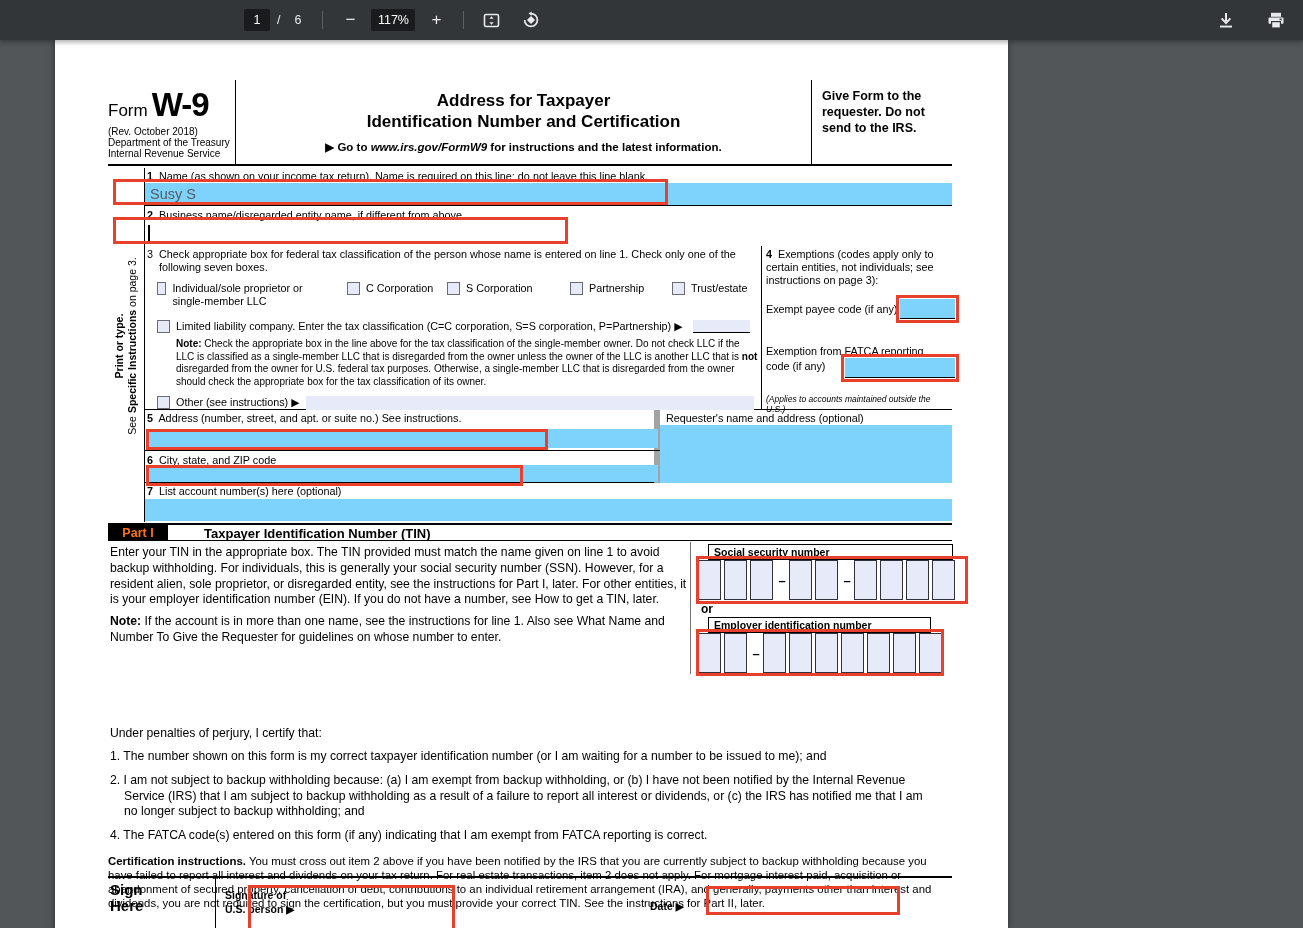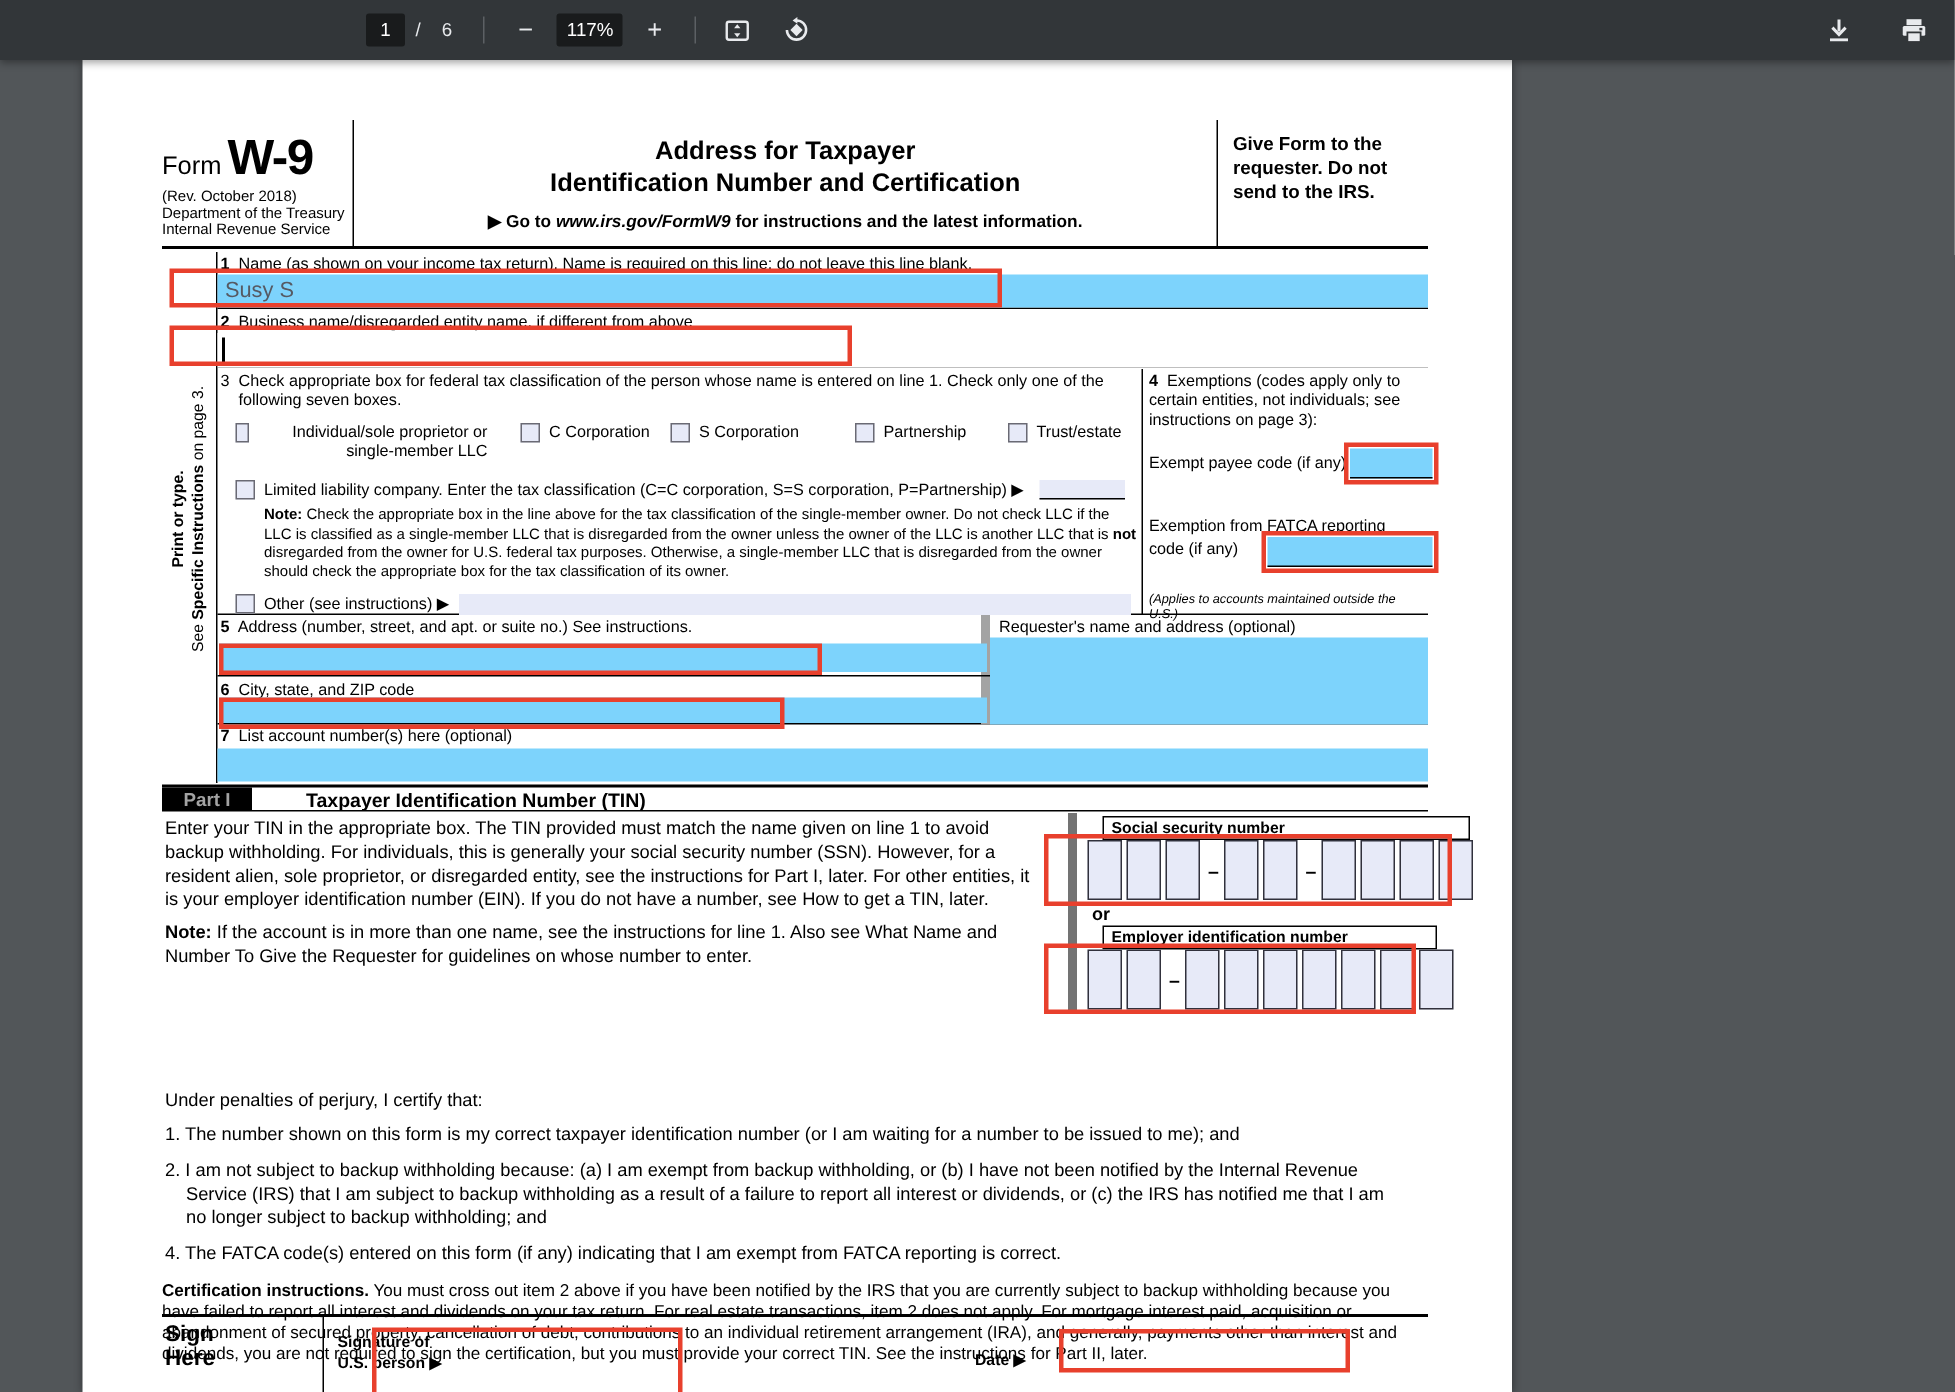--- a/index.html
+++ b/index.html
@@ -55,21 +55,21 @@
   .input2 { position:relative; margin-top:1px; height:23px; background:#fff; }
   .caret { position:absolute; left:3px; top:3px; width:1.5px; height:17px; background:#000; }
 
   .row34 { left:90px; top:206px; width:807px; height:164px; border-bottom:1px solid #000; }
   .c34l { position:absolute; left:0; top:0; width:617px; height:164px; border-right:1px solid #000; }
   .c34r { position:absolute; left:617px; top:0; width:190px; height:164px; }
   .lab3 { position:absolute; left:2px; top:2px; width:610px; font-size:10.8px; line-height:13px; }
   .lab3 .txt { display:block; padding-left:12px; text-indent:-12px; }
   .cb { display:inline-block; width:13px; height:13px; background:#e7eaf8; border:1px solid #6a6a74; vertical-align:-2px; }
   .cbitem { position:absolute; display:flex; gap:6px; font-size:10.8px; line-height:12.5px; }
-  .cbrow { position:absolute; left:0; top:36px; width:617px; height:36px;text-align:right; }
+  .cbrow { position:absolute; left:0; top:36px; width:617px; height:36px; }
   .llcrow { position:absolute; left:12px; top:74px; width:600px; font-size:10.8px; white-space:nowrap; display:flex; gap:6px; }
   .llcfield { display:inline-block; width:57px; height:13px; background:#e7eaf8; border-bottom:1px solid #000; margin-left:4px; }
   .note3 { position:absolute; left:31px; top:92px; width:584px; font-size:10px; line-height:12.6px; }
   .otherrow { position:absolute; left:12px; top:150px; width:600px; font-size:10.8px; display:flex; gap:6px; }
   .otherfield { flex:1; height:14px; background:#e7eaf8; margin-right:3px; }
 
   .lab4 { position:absolute; left:4px; top:2px; width:184px; font-size:10.8px; line-height:13px; }
   .exempt-lab { position:absolute; left:4px; top:57px; font-size:10.8px; }
   .fatca-lab1 { position:absolute; left:4px; top:99px; font-size:10.8px; }
   .fatca-lab2 { position:absolute; left:4px; top:114px; font-size:10.8px; }
@@ -86,30 +86,30 @@
   .req { position:absolute; left:515px; top:0; width:292px; height:73px; }
   .req-lab { font-size:10.8px; padding:2px 0 0 6px; }
   .req-fill { position:absolute; left:0; top:15px; width:292px; height:58px; }
 
   .row7 { left:90px; top:443px; width:807px; height:40px; }
   .input7 { position:absolute; left:0; top:16px; width:807px; height:22px; }
 
   
   .pbar { left:53px; width:844px; height:18px; border-top:2px solid #000; border-bottom:1px solid #000; display:flex; }
   .pbar1 { top:483px; } .pbar2 { top:634px; }
-  .badge { width:60px; background:#000; color:#a3a3a3; font-weight:bold; font-size:12.5px;
+  .badge { width:60px; background:#000; color:#f97316; font-weight:bold; font-size:12.5px;
     display:flex; align-items:center; justify-content:center; }
   .ptitle { font-weight:bold; font-size:13px; padding:1px 0 0 36px; }
 
   .p1body { left:53px; top:502px; width:844px; height:132px; }
   .p1text { position:absolute; left:2px; top:3px; width:578px; font-size:12.2px; line-height:15.8px; }
   .p1text .it { }
   .p1text .b { font-weight:bold; }
   .p1note { margin-top:6px; }
-  .p1right { position:absolute; left:604px; top:0; width:262px; height:132px; border-left:6px solid #737373; }
+  .p1right { position:absolute; left:582px; top:0; width:262px; height:132px; border-left:1px solid #737373; }
   .numlabel { position:absolute; left:17px; border:1px solid #000; font-size:10.5px; font-weight:bold;
     padding:1px 0 1px 5px; background:#fff; }
   .ssn-label { top:2px; width:245px; }
   .ein-label { top:75px; width:223px; }
   .cells { position:absolute; left:7px; display:flex; align-items:center; }
   .ssn-cells { top:18px; } .ein-cells { top:91px; }
   .cell { width:23px; height:40px; background:#e7eaf8; border:1.5px solid #31313c; margin-right:3px; }
   .dash { width:12px; text-align:center; font-weight:bold; margin:0 1px 0 0; font-size:13px; }
   .orlab { position:absolute; left:10px; top:60px; font-weight:bold; font-size:12px; }
 

